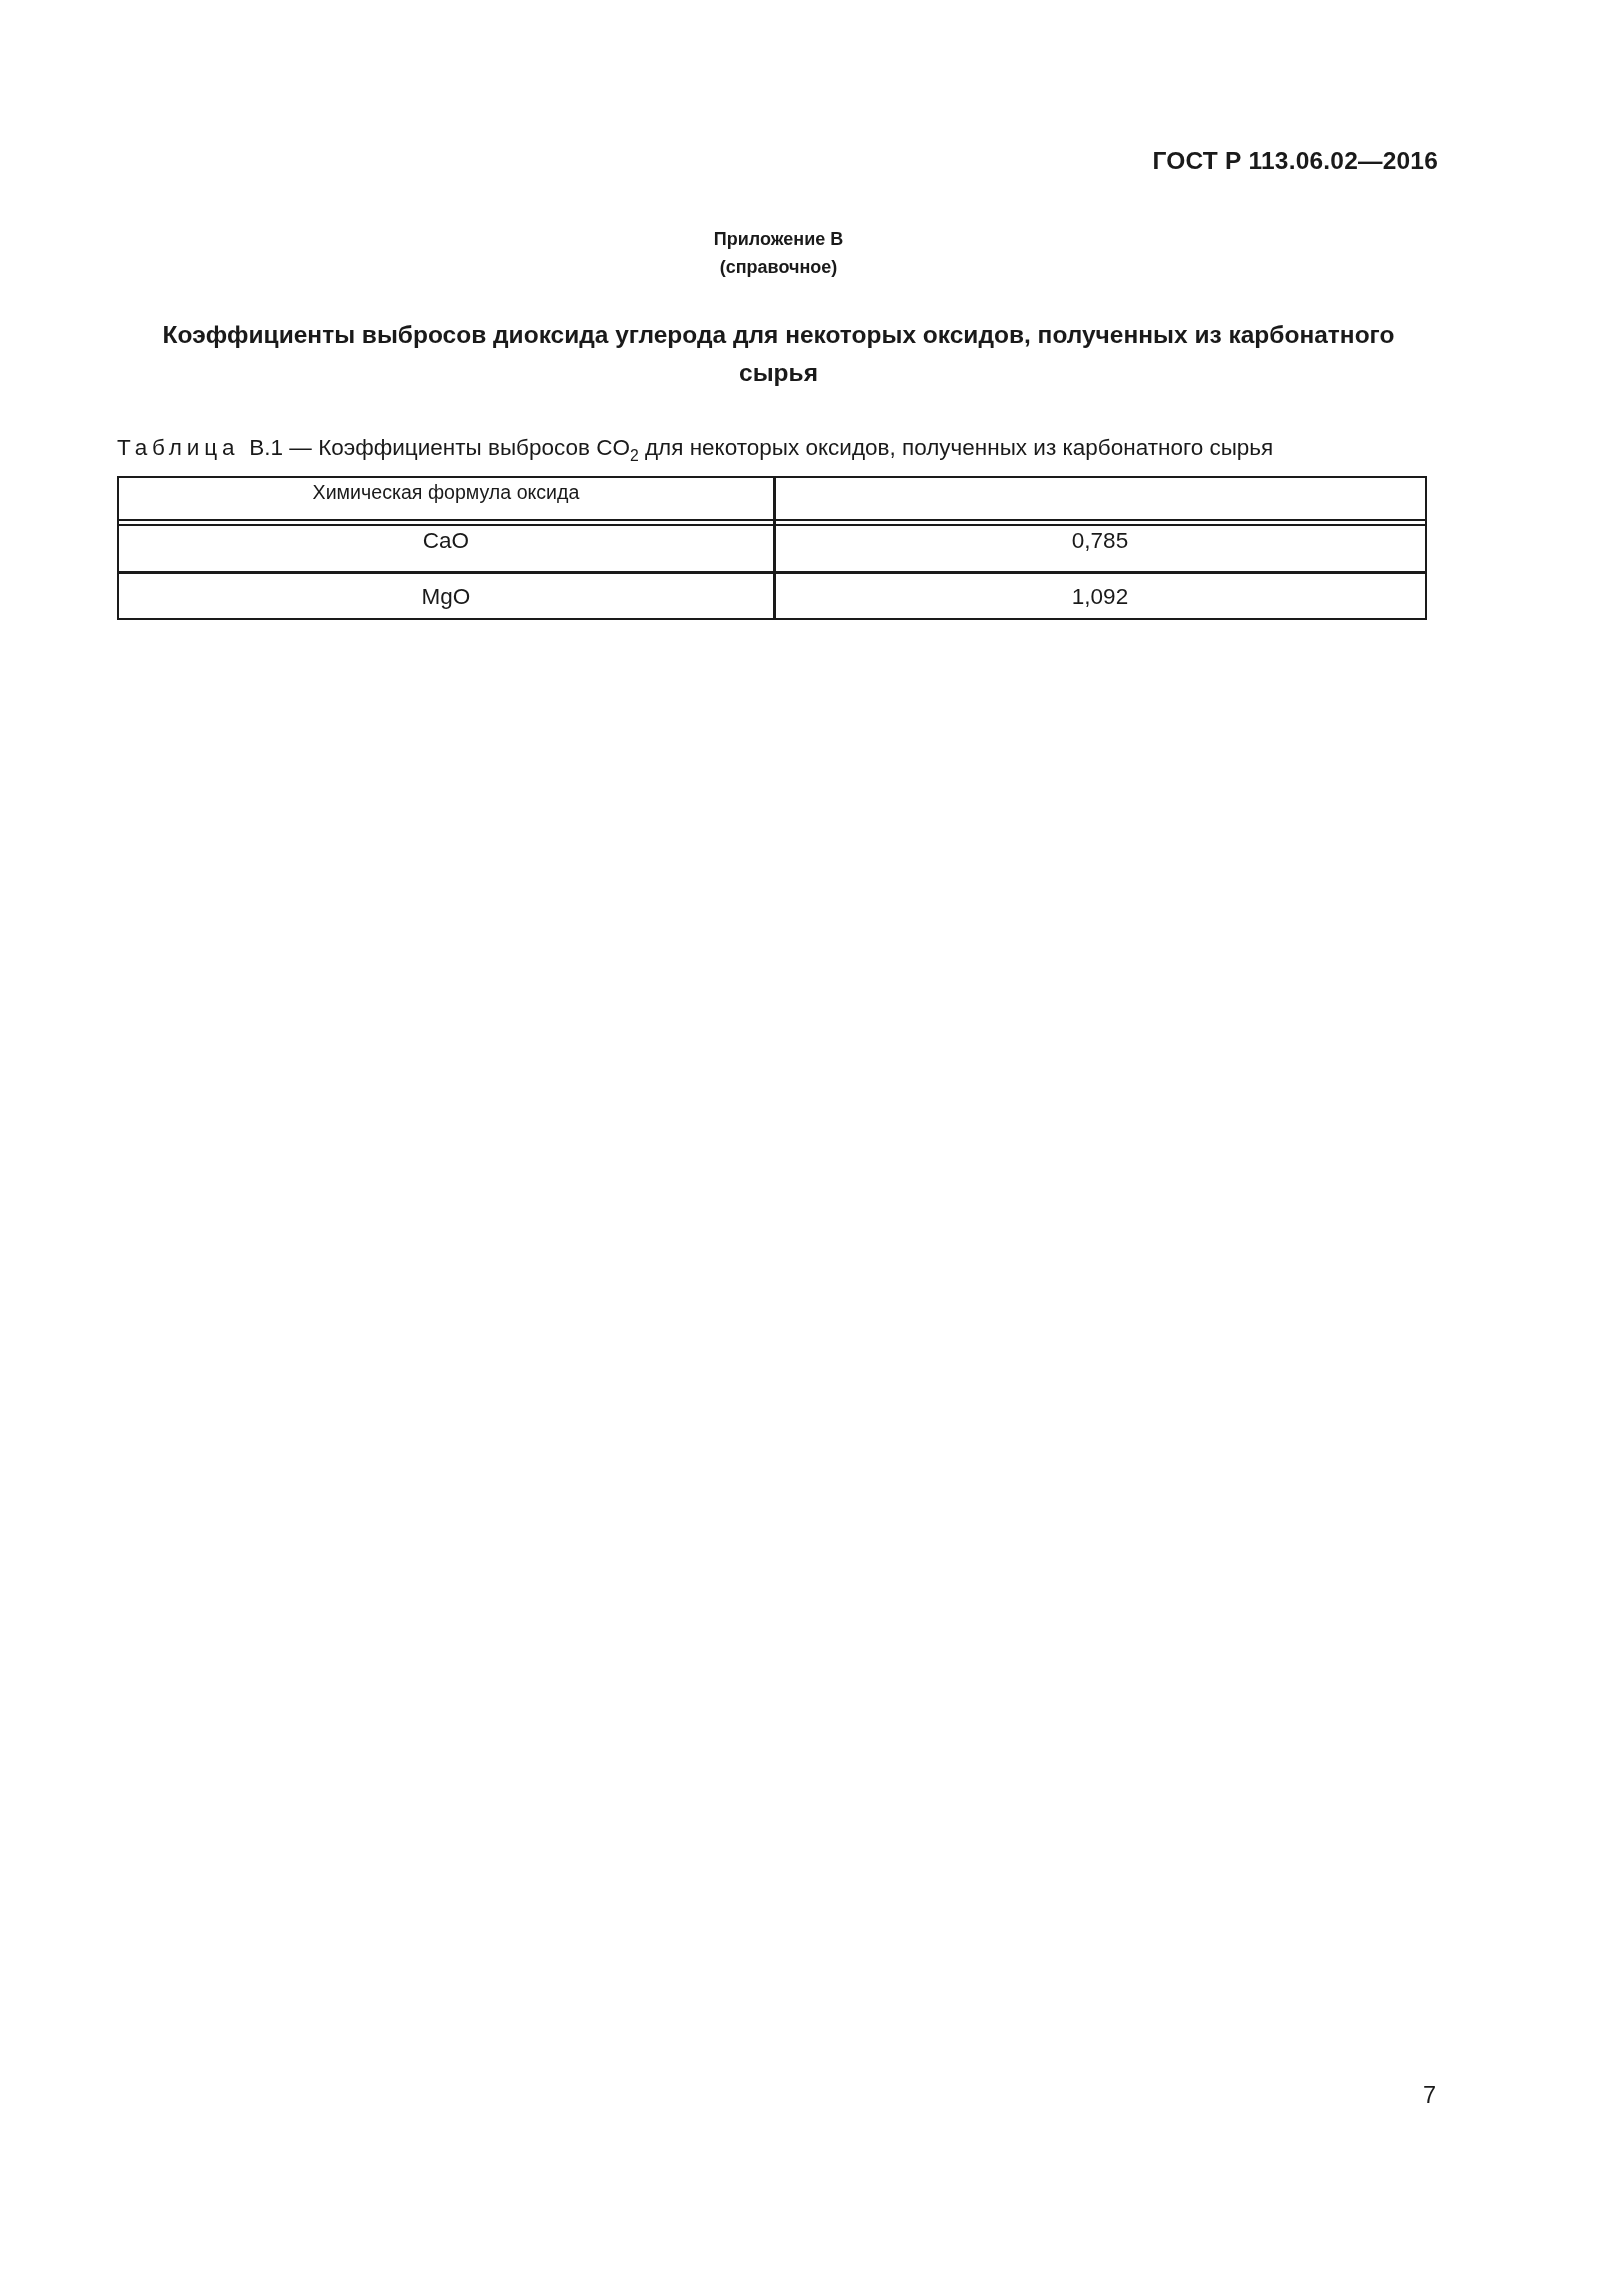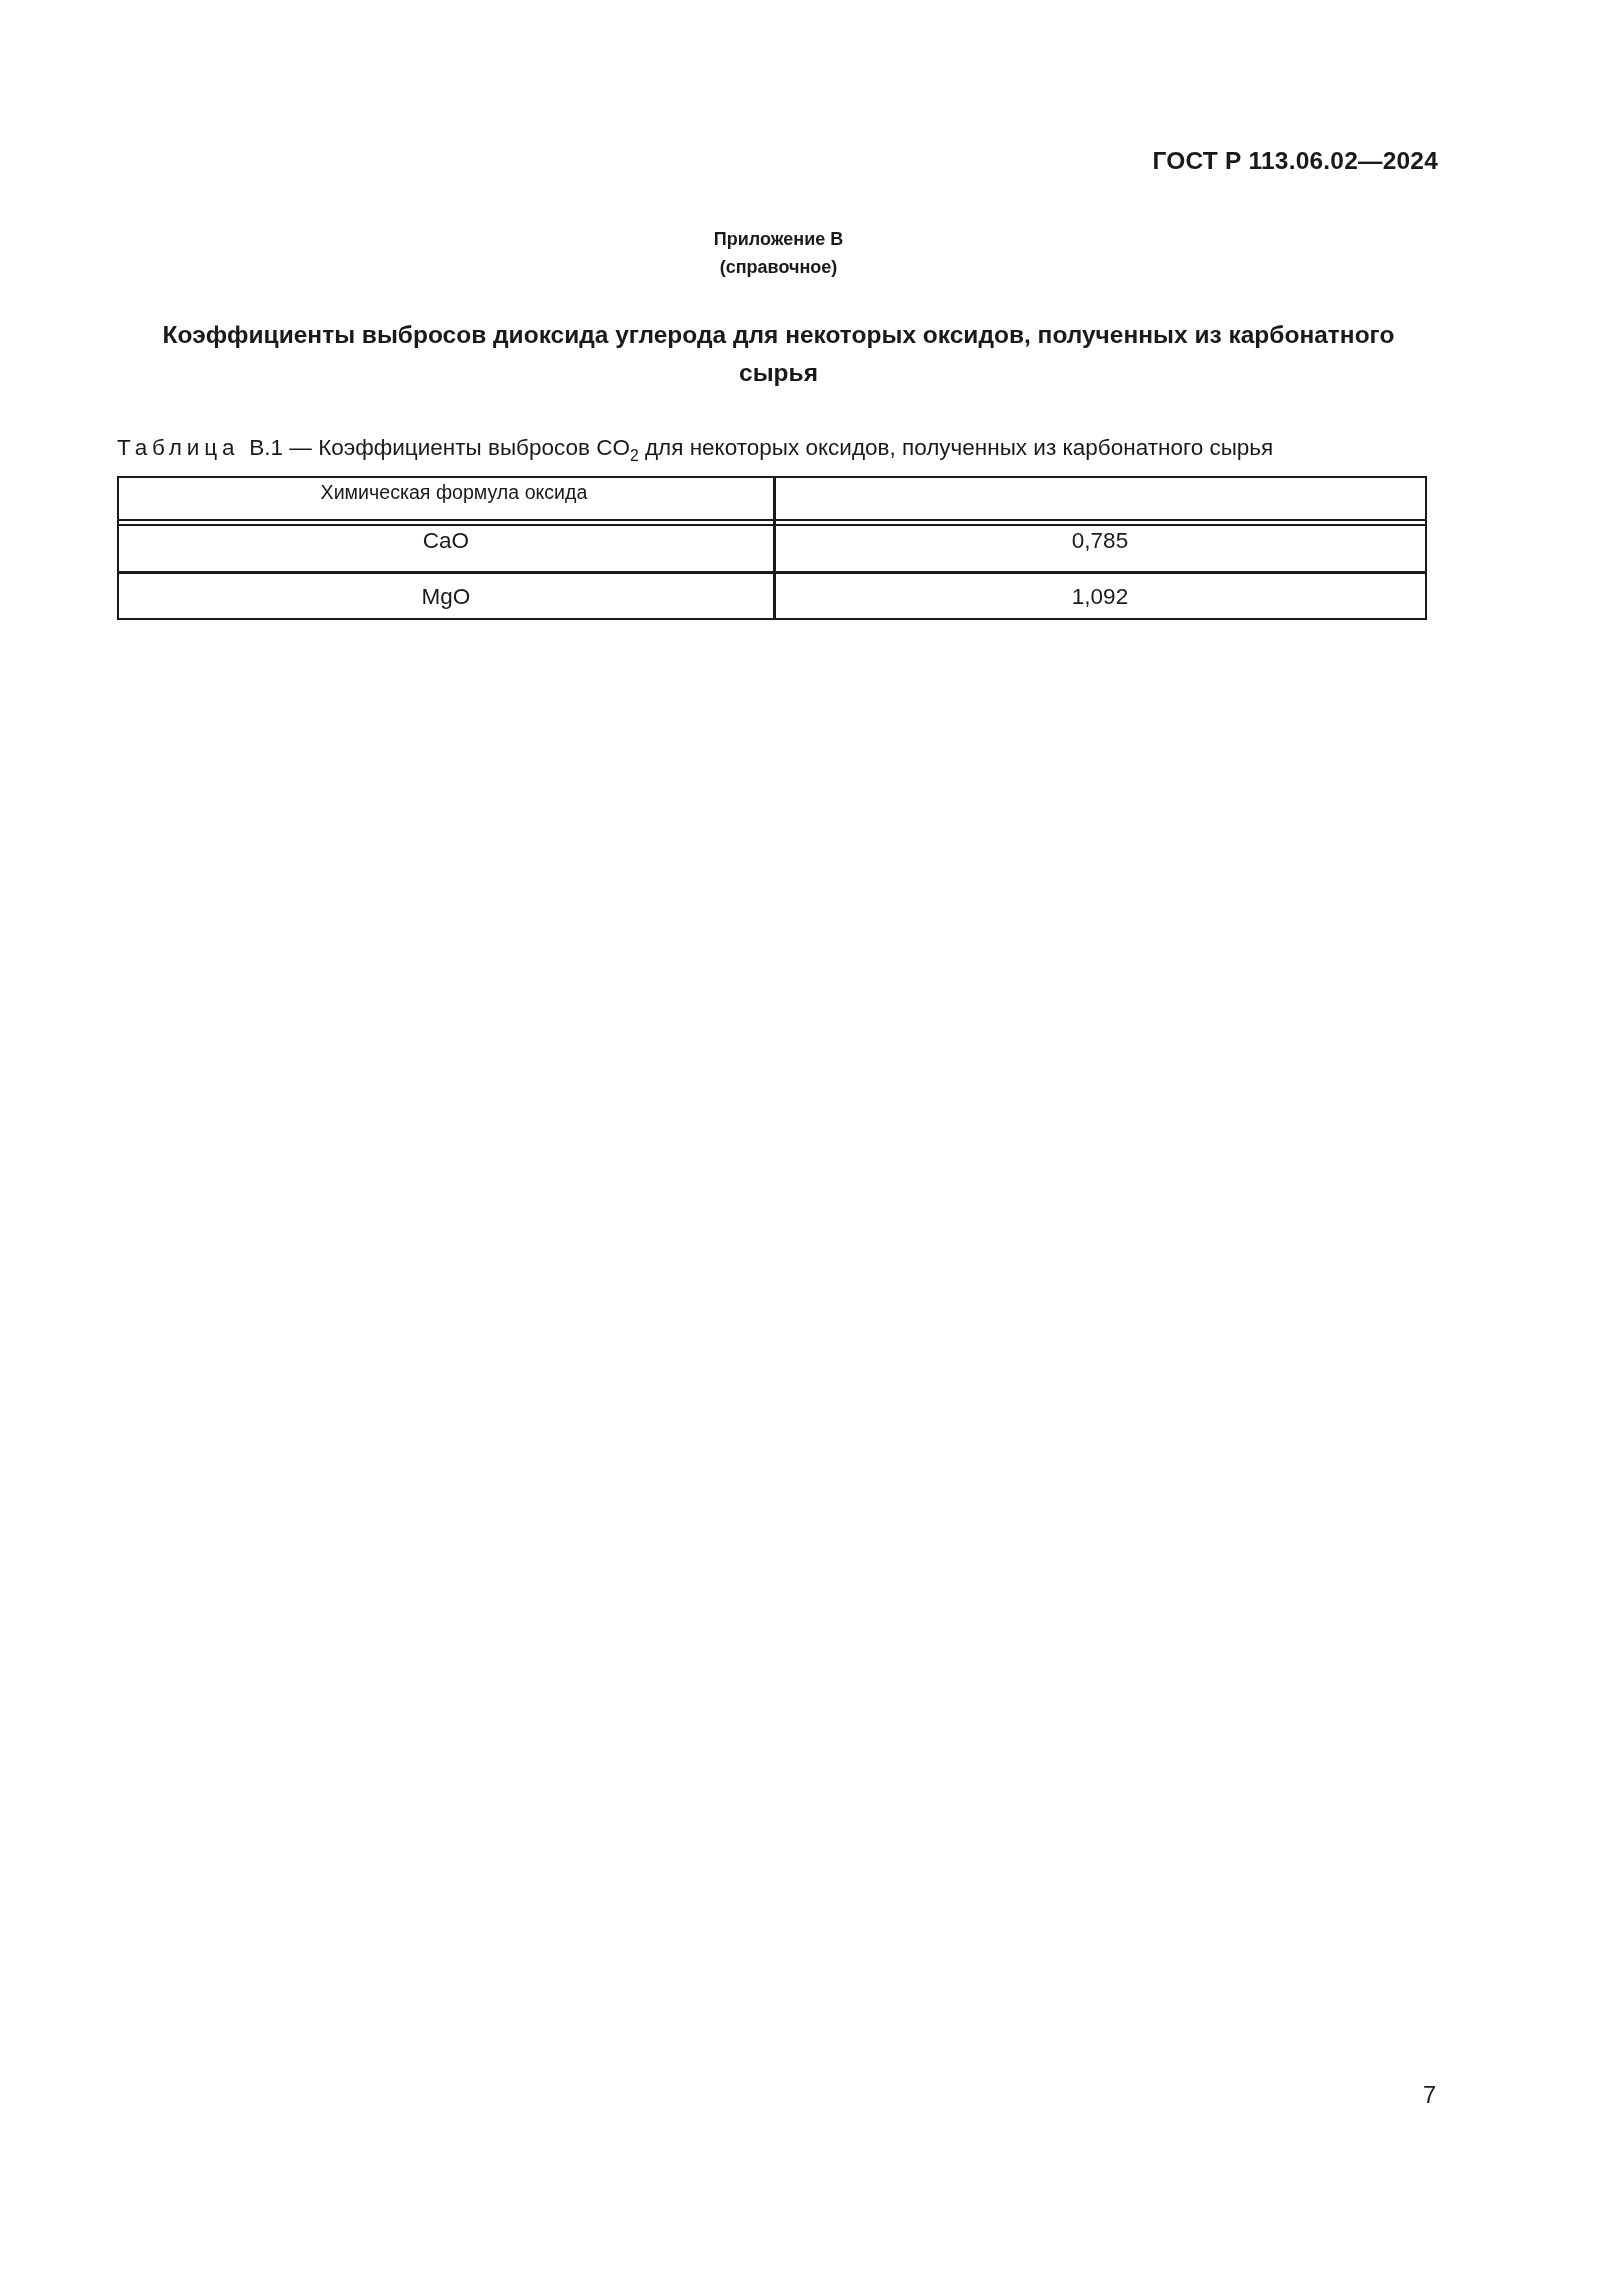--- a/index.html
+++ b/index.html
@@ -95,40 +95,39 @@
       display: flex;
       align-items: center;
       justify-content: center;
       text-align: center;
       white-space: nowrap;
     }
     .header-cell {
       font-size: 19.6px;
       top: 0;
       height: 28px;
-      padding-left: 8px;
     }
     .body-cell {
       font-size: 22.5px;
     }
     .col-a { left: 0; width: 654px; }
     .col-b { left: 657px; width: 648px; }
     .row-1 { top: 48px; height: 29px; }
     .row-2 { top: 96px; height: 45px; }
     .page-number {
       position: absolute;
       left: 1423px;
       top: 2082px;
       font-size: 23.5px;
     }
   </style>
 </head>
 <body>
 
-<div class="doc-code">ГОСТ Р 113.06.02—2024</div>
+<div class="doc-code">ГОСТ Р 113.06.02—2016</div>
 
 <div class="appendix appendix-title">Приложение В</div>
 <div class="appendix appendix-type">(справочное)</div>
 
 <div class="heading">Коэффициенты выбросов диоксида углерода для некоторых оксидов, полученных из карбонатного сырья</div>
 
 <div class="caption">
   <span class="spaced">Таблица</span><span>В.1</span><span> — </span><span>Коэффициенты выбросов CO</span><sub>2</sub><span> для некоторых оксидов, полученных из карбонатного сырья</span>
 </div>
 

